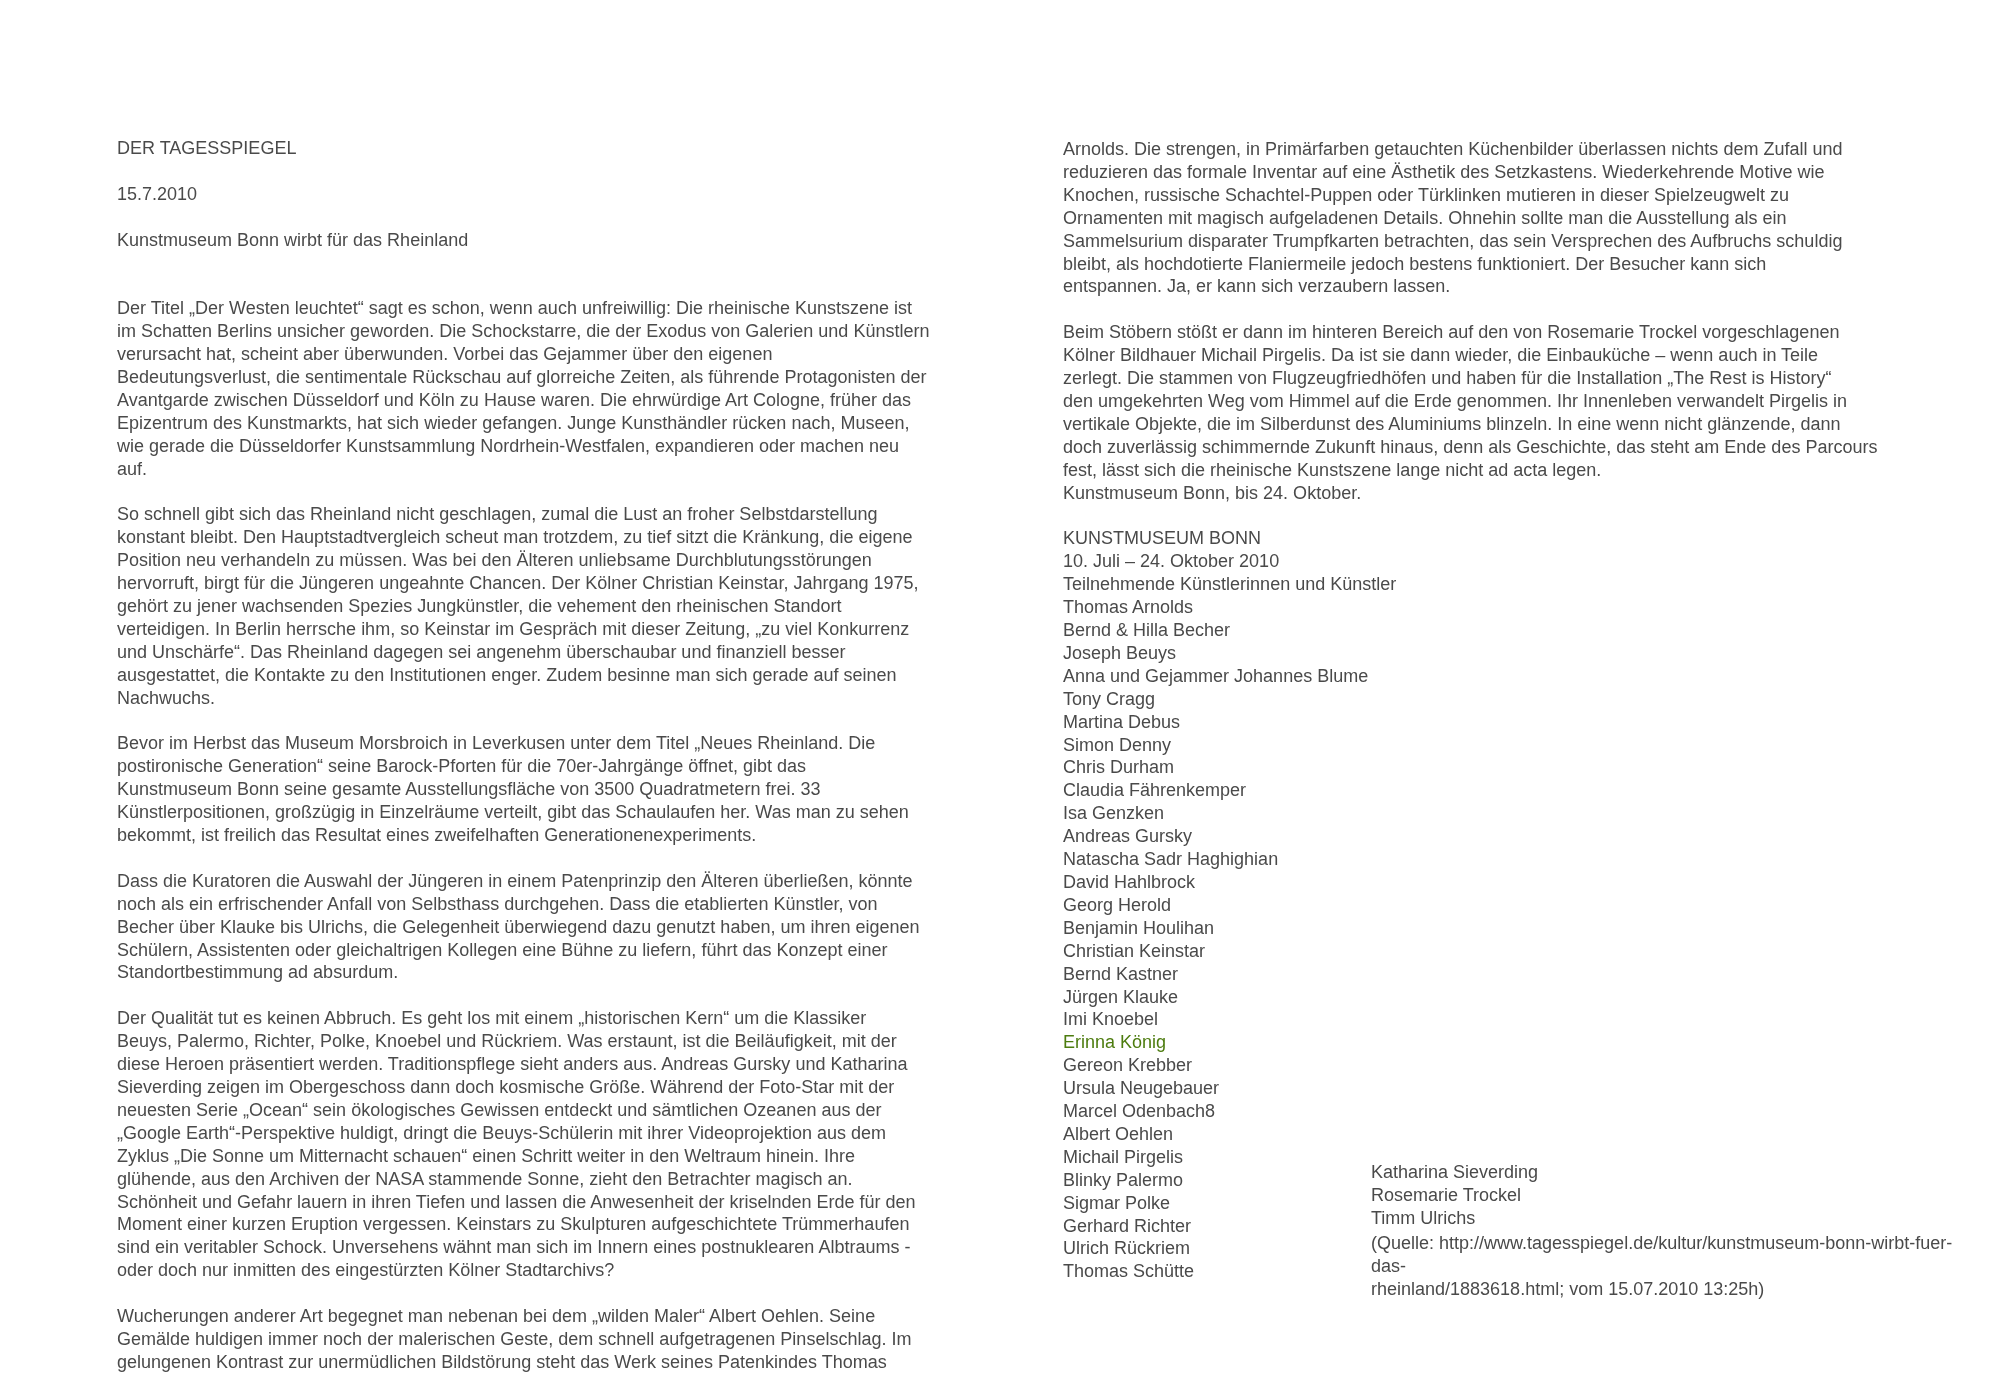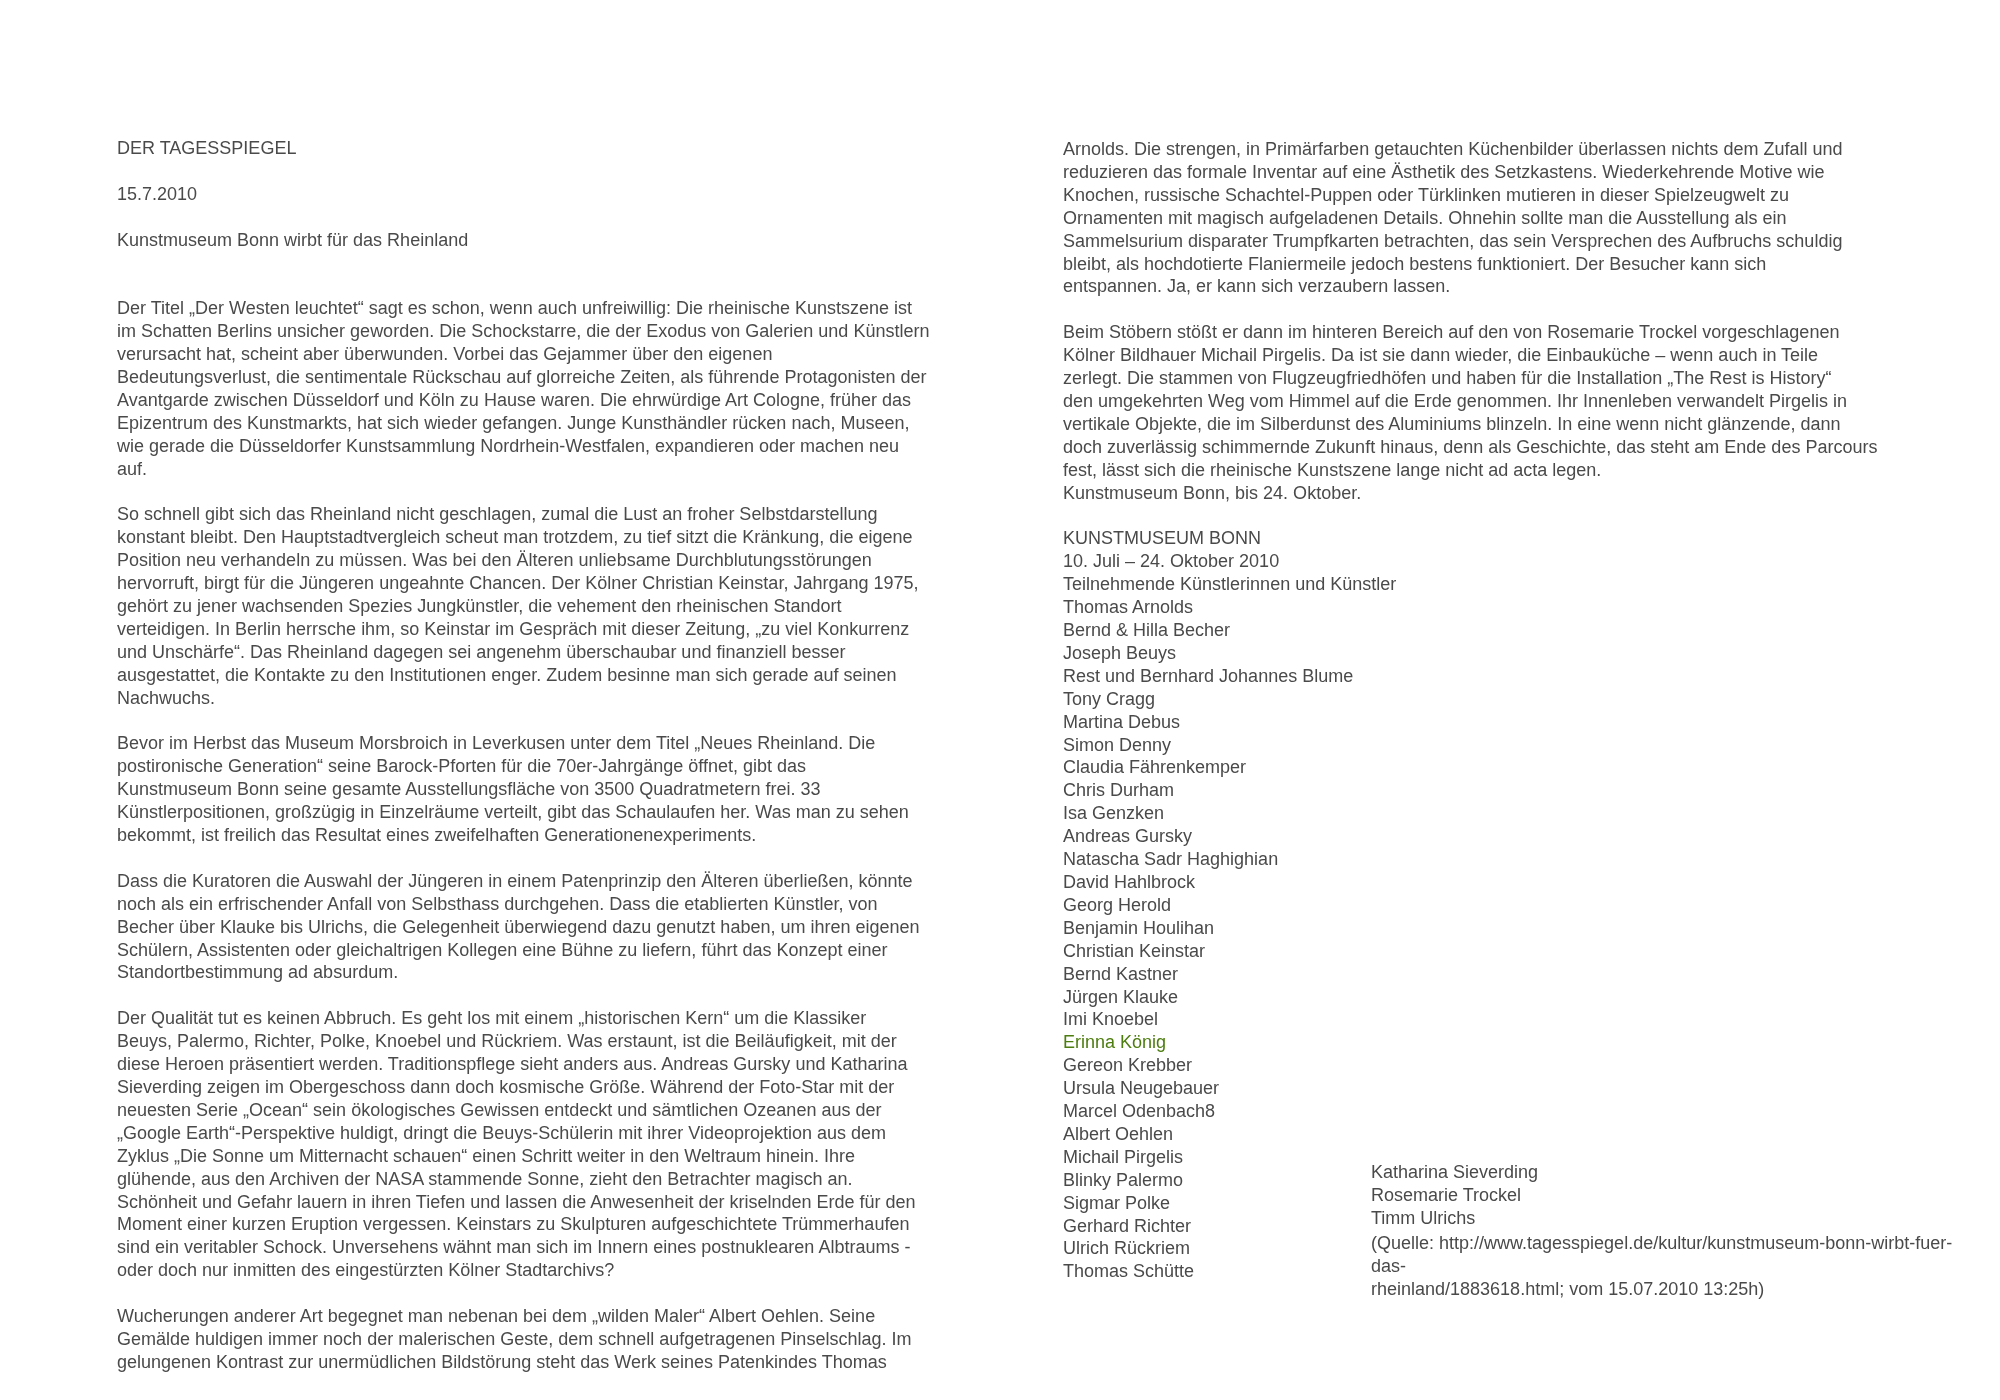--- a/index.html
+++ b/index.html
@@ -110,26 +110,26 @@
 
     <div>
       <div class="exhibition-line">KUNSTMUSEUM BONN</div>
       <div class="exhibition-line">10. Juli – 24. Oktober 2010</div>
       <div class="exhibition-line">Teilnehmende Künstlerinnen und Künstler</div>
 
       <div>
         <div class="artist-row">Thomas Arnolds</div>
         <div class="artist-row">Bernd &amp; Hilla Becher</div>
         <div class="artist-row">Joseph Beuys</div>
-        <div class="artist-row">Rest und Bernhard Johannes Blume</div>
+        <div class="artist-row">Anna und Gejammer Johannes Blume</div>
         <div class="artist-row">Tony Cragg</div>
         <div class="artist-row">Martina Debus</div>
         <div class="artist-row">Simon Denny</div>
+        <div class="artist-row">Chris Durham</div>
         <div class="artist-row">Claudia Fährenkemper</div>
-        <div class="artist-row">Chris Durham</div>
         <div class="artist-row">Isa Genzken</div>
         <div class="artist-row">Andreas Gursky</div>
         <div class="artist-row">Natascha Sadr Haghighian</div>
         <div class="artist-row">David Hahlbrock</div>
         <div class="artist-row">Georg Herold</div>
         <div class="artist-row">Benjamin Houlihan</div>
         <div class="artist-row">Christian Keinstar</div>
         <div class="artist-row">Bernd Kastner</div>
         <div class="artist-row">Jürgen Klauke</div>
         <div class="artist-row">Imi Knoebel</div>

